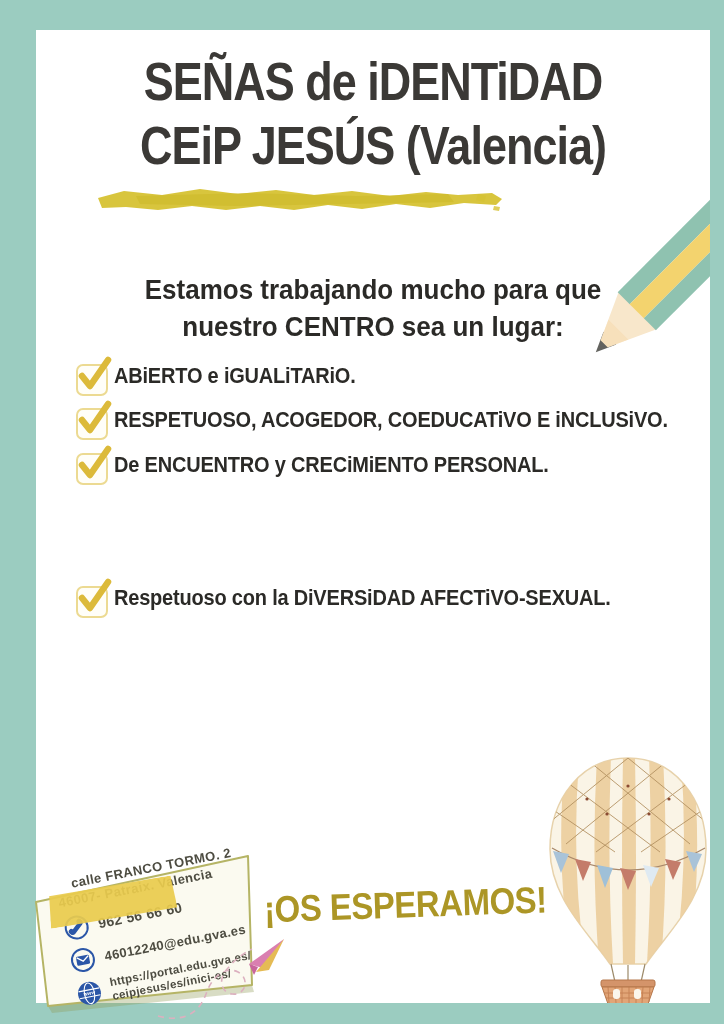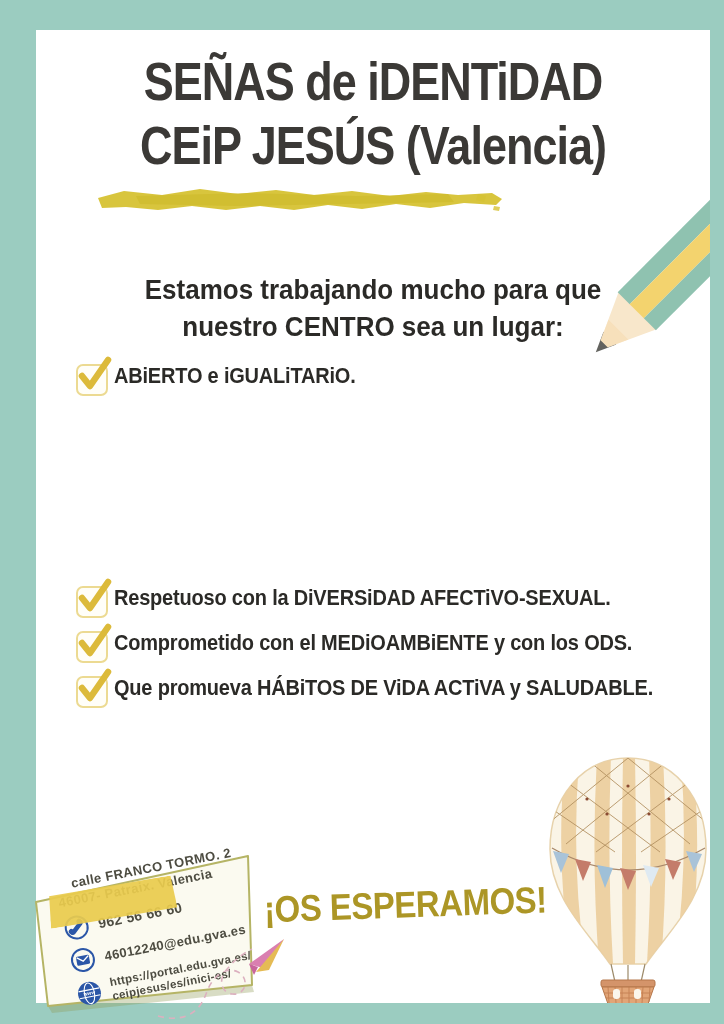--- a/index.html
+++ b/index.html
@@ -87,43 +87,43 @@
     </svg>
 
     <div class="check-row" style="top:334px">
       <span class="checkbox">
         <svg class="tick" viewBox="0 0 36 38">
             <path d="M6 21 L14 31 L32 5" fill="none" stroke="#dcba3a" stroke-width="6.5" stroke-linecap="round" stroke-linejoin="round"></path>
           </svg>
       </span>
       <span class="check-text">ABiERTO e iGUALiTARiO.</span>
     </div>
+    <div class="check-row" style="top:378px">
+      <span class="checkbox">
+        <svg class="tick" viewBox="0 0 36 38">
+            <path d="M6 21 L14 31 L32 5" fill="none" stroke="#dcba3a" stroke-width="6.5" stroke-linecap="round" stroke-linejoin="round"></path>
+          </svg>
+      </span>
+      <span class="check-text">RESPETUOSO, ACOGEDOR, COEDUCATiVO E iNCLUSiVO.</span>
+    </div>
+    <div class="check-row" style="top:423px">
+      <span class="checkbox">
+        <svg class="tick" viewBox="0 0 36 38">
+            <path d="M6 21 L14 31 L32 5" fill="none" stroke="#dcba3a" stroke-width="6.5" stroke-linecap="round" stroke-linejoin="round"></path>
+          </svg>
+      </span>
+      <span class="check-text">De ENCUENTRO y CRECiMiENTO PERSONAL.</span>
+    </div>
     <div class="check-row" style="top:556px">
       <span class="checkbox">
         <svg class="tick" viewBox="0 0 36 38">
             <path d="M6 21 L14 31 L32 5" fill="none" stroke="#dcba3a" stroke-width="6.5" stroke-linecap="round" stroke-linejoin="round"></path>
           </svg>
       </span>
       <span class="check-text">Respetuoso con la DiVERSiDAD AFECTiVO-SEXUAL.</span>
-    </div>
-    <div class="check-row" style="top:601px">
-      <span class="checkbox">
-        <svg class="tick" viewBox="0 0 36 38">
-            <path d="M6 21 L14 31 L32 5" fill="none" stroke="#dcba3a" stroke-width="6.5" stroke-linecap="round" stroke-linejoin="round"></path>
-          </svg>
-      </span>
-      <span class="check-text">Comprometido con el MEDiOAMBiENTE y con los ODS.</span>
-    </div>
-    <div class="check-row" style="top:646px">
-      <span class="checkbox">
-        <svg class="tick" viewBox="0 0 36 38">
-            <path d="M6 21 L14 31 L32 5" fill="none" stroke="#dcba3a" stroke-width="6.5" stroke-linecap="round" stroke-linejoin="round"></path>
-          </svg>
-      </span>
-      <span class="check-text">Que promueva HÁBiTOS DE ViDA ACTiVA y SALUDABLE.</span>
     </div>
 
     <div class="closing">¡OS ESPERAMOS!</div>
 
     <svg class="balloon" viewBox="0 0 175 253">
       <defs>
         <clipPath id="bal">
             <path d="M87 6 C133 6 165 46 165 97 C165 146 127 180 105 212 L69 212 C47 180 9 146 9 97 C9 46 41 6 87 6 Z"></path>
           </clipPath>
       </defs>

